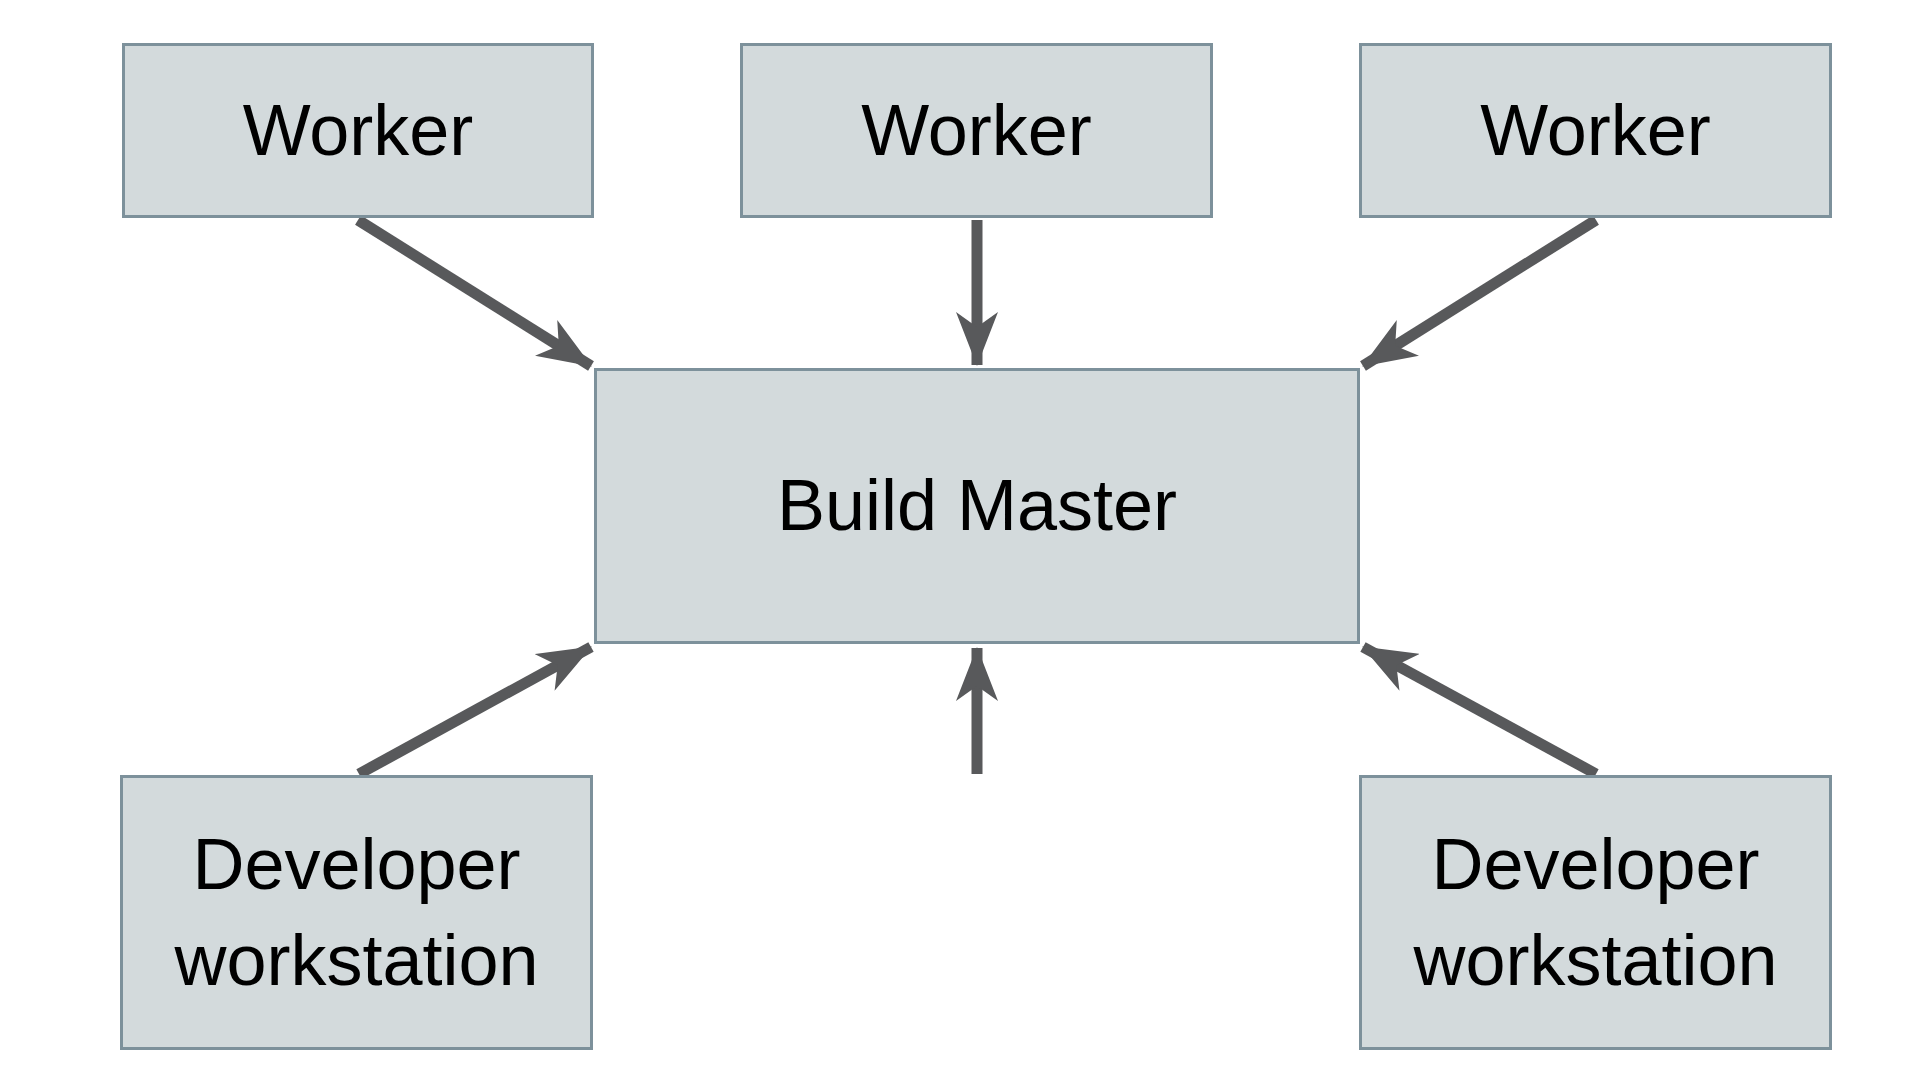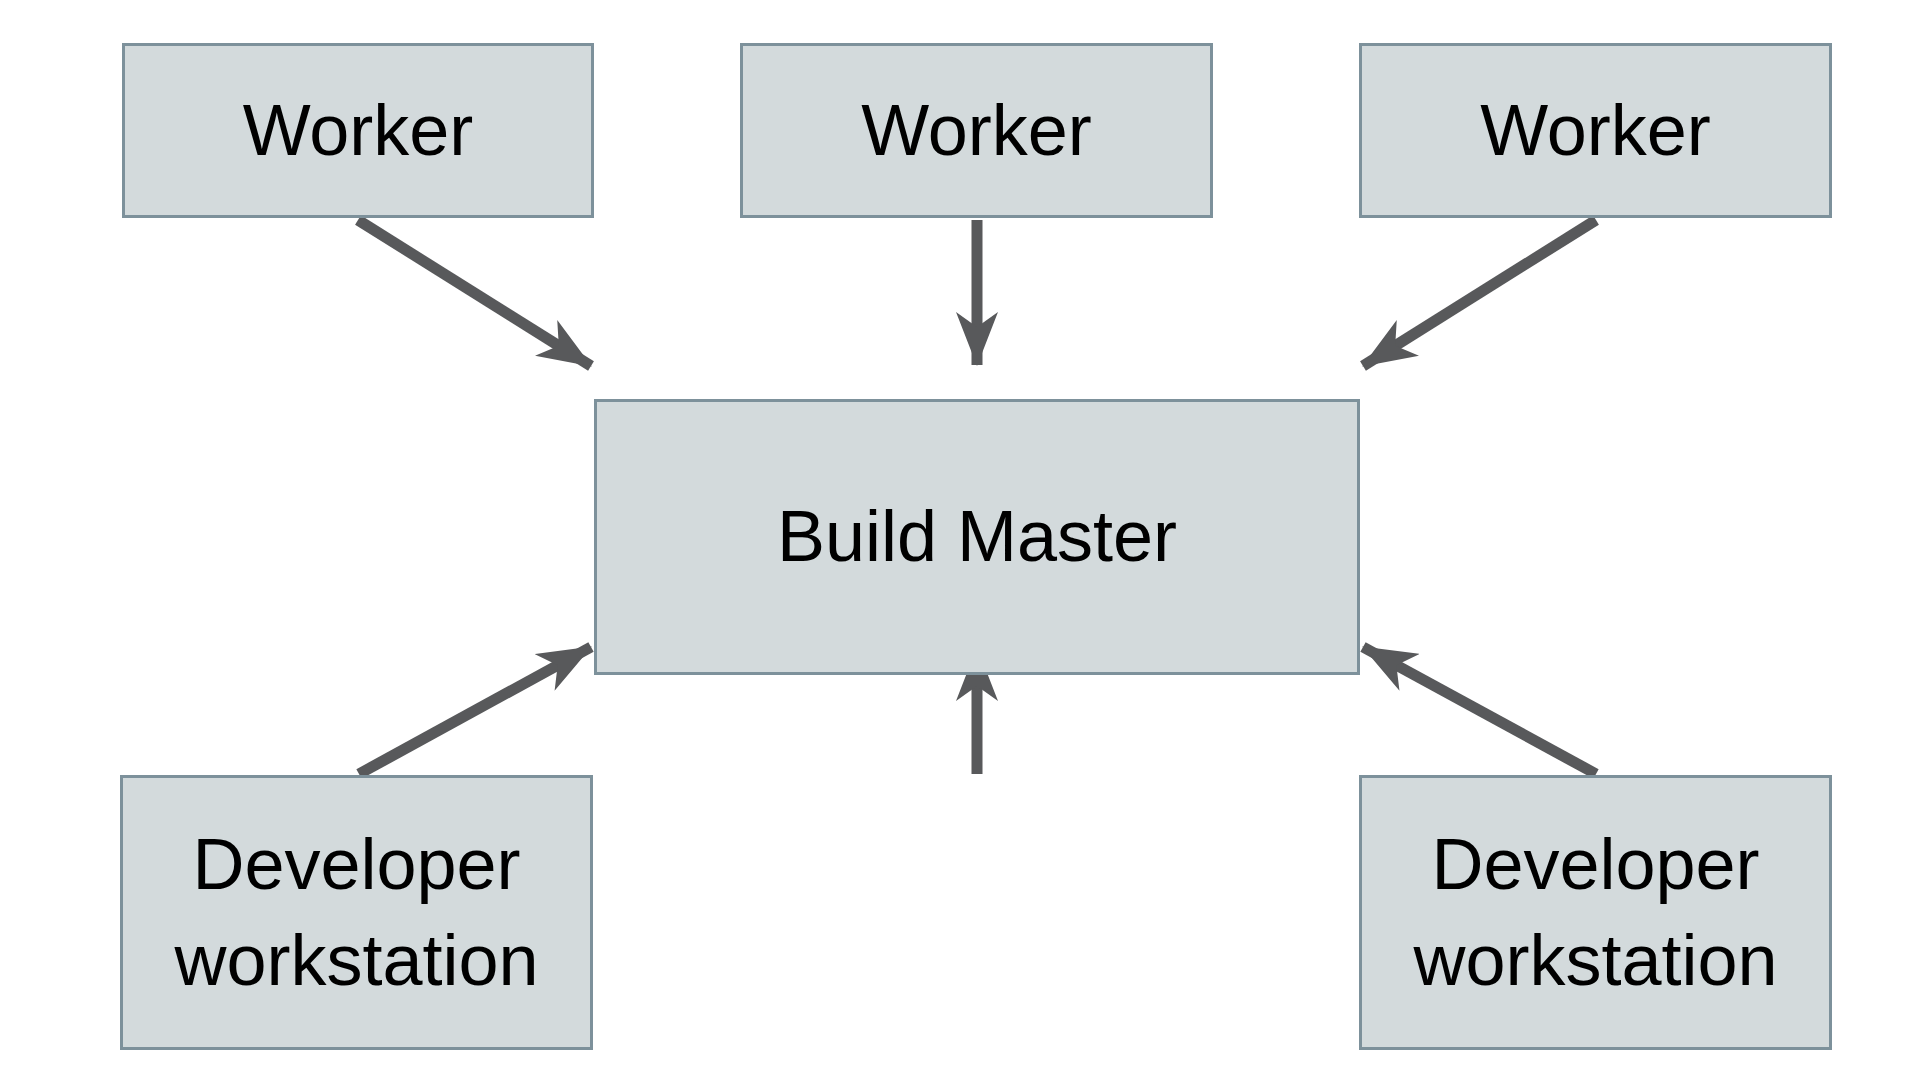--- a/index.html
+++ b/index.html
@@ -65,21 +65,21 @@
 
 <div class="node" style="left: 122px; top: 43px; width: 472px; height: 175px;">
     <span class="node-label">Worker</span>
   </div>
     <div class="node" style="left: 740px; top: 43px; width: 473px; height: 175px;">
     <span class="node-label">Worker</span>
   </div>
     <div class="node" style="left: 1359px; top: 43px; width: 473px; height: 175px;">
     <span class="node-label">Worker</span>
   </div>
-    <div class="node" style="left: 594px; top: 368px; width: 766px; height: 276px; margin-top: 31px;">
+    <div class="node" style="left: 594px; top: 368px; width: 766px; height: 276px;">
     <span class="node-label">Build Master</span>
   </div>
     <div class="node" style="left: 120px; top: 775px; width: 473px; height: 275px;">
     <span class="node-label">Developer workstation</span>
   </div>
     <div class="node" style="left: 1359px; top: 775px; width: 473px; height: 275px;">
     <span class="node-label">Developer workstation</span>
   </div>
   </div>
 

